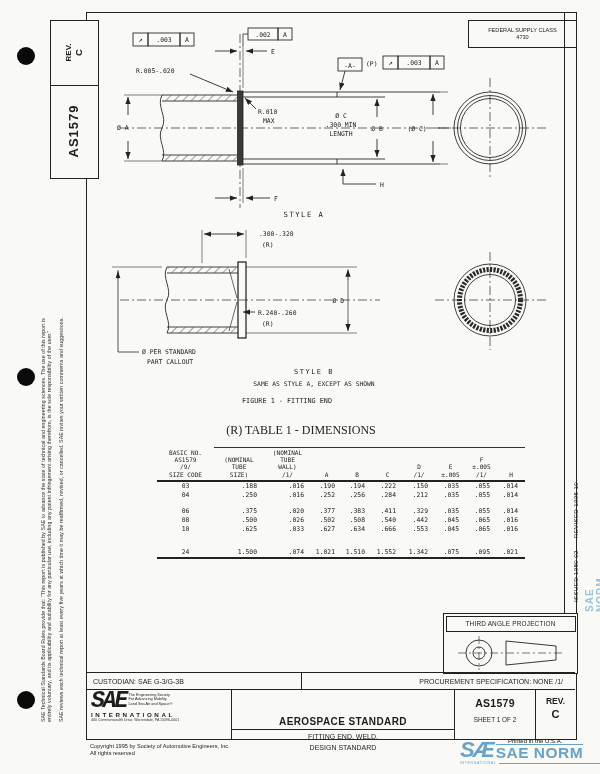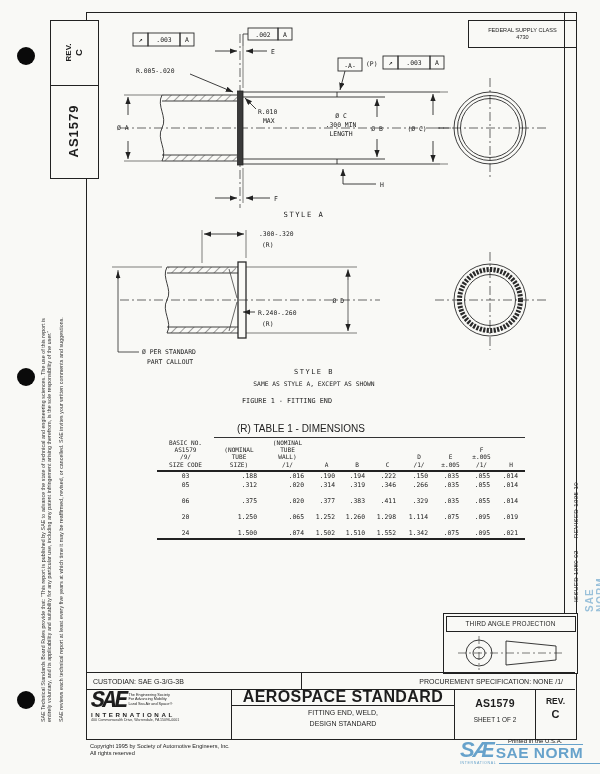--- a/index.html
+++ b/index.html
@@ -14,49 +14,49 @@
   .margintext .blk{display:block;}
   .margintext .gap{margin-top:5px;}
   .issuedtext{font-size:6.2px;letter-spacing:.3px;color:#222;white-space:pre;}
   .revbox{position:absolute;left:50px;border:1.4px solid #222;width:47px;background:#f9f9f6;}
   .rotcell{display:flex;flex-direction:column;align-items:center;justify-content:center;}
   .fsc{position:absolute;left:468px;top:20px;width:107px;height:26px;border:1.1px solid #222;
        display:flex;flex-direction:column;align-items:center;justify-content:center;font-size:5.6px;line-height:7px;}
   
   svg text{font-family:"DejaVu Sans Mono",monospace;fill:#222;}
   
-  .tblwrap{position:absolute;left:157px;top:437px;width:372px;}
+  .tblwrap{position:absolute;left:157px;top:447px;width:372px;}
   table.dim{border-collapse:collapse;table-layout:fixed;width:368px;
             font-family:"DejaVu Sans Mono",monospace;}
   table.dim th{font-weight:normal;font-size:6.1px;line-height:7.2px;vertical-align:bottom;
                text-align:center;white-space:pre-line;padding:1px 0 2px;border-bottom:2.2px solid #222;}
   table.dim th.topline{border-top:1px solid #333;}
   table.dim td{font-size:6.4px;height:9px;line-height:9px;text-align:right;padding:0 7px 0 0;}
   table.dim td:first-child{text-align:center;padding:0;}
   table.dim tr.spacer td{height:7px;border:0;}
   table.dim tr.lastrow td{border-bottom:2.2px solid #222;}
-  .tcaption{position:absolute;font-size:10px;font-family:Liberation Sans, sans-serif;color:#222;}
+  .tcaption{position:absolute;font-size:12px;font-family:Liberation Serif, serif;color:#222;}
   
   .proj{position:absolute;left:443px;top:613px;width:133px;height:59px;border:1.2px solid #222;background:#f9f9f6;}
   .projhdr{height:14px;border:1px solid #222;margin:1.5px;display:flex;align-items:center;justify-content:center;
            font-size:6.4px;letter-spacing:.2px;}
   
   .tb{position:absolute;left:86px;top:672px;width:489px;height:66px;border-top:1.4px solid #222;}
   .tbrow1{position:absolute;left:0;top:0;width:100%;height:16px;border-bottom:1.3px solid #222;display:flex;}
   .custcell{width:208px;border-right:1.2px solid #222;display:flex;align-items:center;padding-left:7px;font-size:7px;}
   .proccell{flex:1;display:flex;align-items:center;justify-content:flex-end;padding-right:12px;font-size:7px;}
   .tbrow2{position:absolute;left:0;top:16px;width:100%;height:50px;display:flex;}
   .logocell{width:140px;border-right:1.2px solid #222;position:relative;padding:3px 0 0 5px;}
   .saebig{font-weight:bold;font-style:italic;font-size:23px;line-height:18px;letter-spacing:-2px;display:inline-block;font-family:Liberation Mono, monospace;}
   .tagline{display:inline-block;vertical-align:top;font-size:3.8px;line-height:4.4px;margin-left:2px;margin-top:1px;}
   .intl{font-size:6.2px;font-weight:bold;letter-spacing:2.6px;line-height:7px;}
   .addr{font-size:3.6px;line-height:5px;color:#333;}
   .midcell{width:222px;border-right:1.2px solid #222;}
   .aerostrip{height:16px;border-bottom:1.2px solid #222;display:flex;align-items:center;justify-content:center;
-             font-size:16px;font-weight:bold;letter-spacing:.4px;}
+             font-size:10px;font-weight:bold;letter-spacing:.4px;margin-top:24px;}
   .sub1{margin-top:3px;text-align:center;font-size:7px;}
   .sub2{margin-top:4px;text-align:center;font-size:7px;}
   .numcell{width:80px;border-right:1.2px solid #222;text-align:center;}
   .asnum{font-size:10.5px;font-weight:bold;margin-top:8px;letter-spacing:.3px;}
   .sheet{font-size:6.4px;margin-top:7px;}
   .revcell{flex:1;text-align:center;}
   .revl{font-size:8.5px;font-weight:bold;margin-top:7px;}
   .revv{font-size:11px;font-weight:bold;margin-top:2px;}
   .copy{position:absolute;left:90px;top:743px;font-size:5.6px;line-height:7.4px;color:#222;}
   .printed{position:absolute;left:508px;top:738px;font-size:6px;color:#111;z-index:5;}
@@ -318,69 +318,81 @@
             <td>.016</td>
             <td>.190</td>
             <td>.194</td>
             <td>.222</td>
             <td>.150</td>
             <td>.035</td>
             <td>.055</td>
             <td>.014</td>
           </tr>
           <tr>
-            <td>05</td>
-            <td>.312</td>
-            <td>.020</td>
-            <td>.314</td>
-            <td>.319</td>
-            <td>.346</td>
-            <td>.266</td>
+            <td>04</td>
+            <td>.250</td>
+            <td>.016</td>
+            <td>.252</td>
+            <td>.256</td>
+            <td>.284</td>
+            <td>.212</td>
             <td>.035</td>
             <td>.055</td>
             <td>.014</td>
           </tr>
           <tr class="spacer">
             <td colspan="10"></td>
           </tr>
           <tr>
             <td>06</td>
             <td>.375</td>
             <td>.020</td>
             <td>.377</td>
             <td>.383</td>
             <td>.411</td>
             <td>.329</td>
             <td>.035</td>
             <td>.055</td>
             <td>.014</td>
           </tr>
+          <tr>
+            <td>08</td>
+            <td>.500</td>
+            <td>.026</td>
+            <td>.502</td>
+            <td>.508</td>
+            <td>.540</td>
+            <td>.442</td>
+            <td>.045</td>
+            <td>.065</td>
+            <td>.016</td>
+          </tr>
+          <tr>
+            <td>10</td>
+            <td>.625</td>
+            <td>.033</td>
+            <td>.627</td>
+            <td>.634</td>
+            <td>.666</td>
+            <td>.553</td>
+            <td>.045</td>
+            <td>.065</td>
+            <td>.016</td>
+          </tr>
           <tr class="spacer">
             <td colspan="10"></td>
-          </tr>
-          <tr>
-            <td>20</td>
-            <td>1.250</td>
-            <td>.065</td>
-            <td>1.252</td>
-            <td>1.260</td>
-            <td>1.298</td>
-            <td>1.114</td>
-            <td>.075</td>
-            <td>.095</td>
-            <td>.019</td>
           </tr>
           <tr class="spacer">
             <td colspan="10"></td>
           </tr>
           <tr class="lastrow">
             <td>24</td>
             <td>1.500</td>
             <td>.074</td>
-            <td>1.502</td>
+            <td>1.021</td>
             <td>1.510</td>
             <td>1.552</td>
             <td>1.342</td>
             <td>.075</td>
             <td>.095</td>
             <td>.021</td>
           </tr>
         </tbody>
       </table>
   </div>

